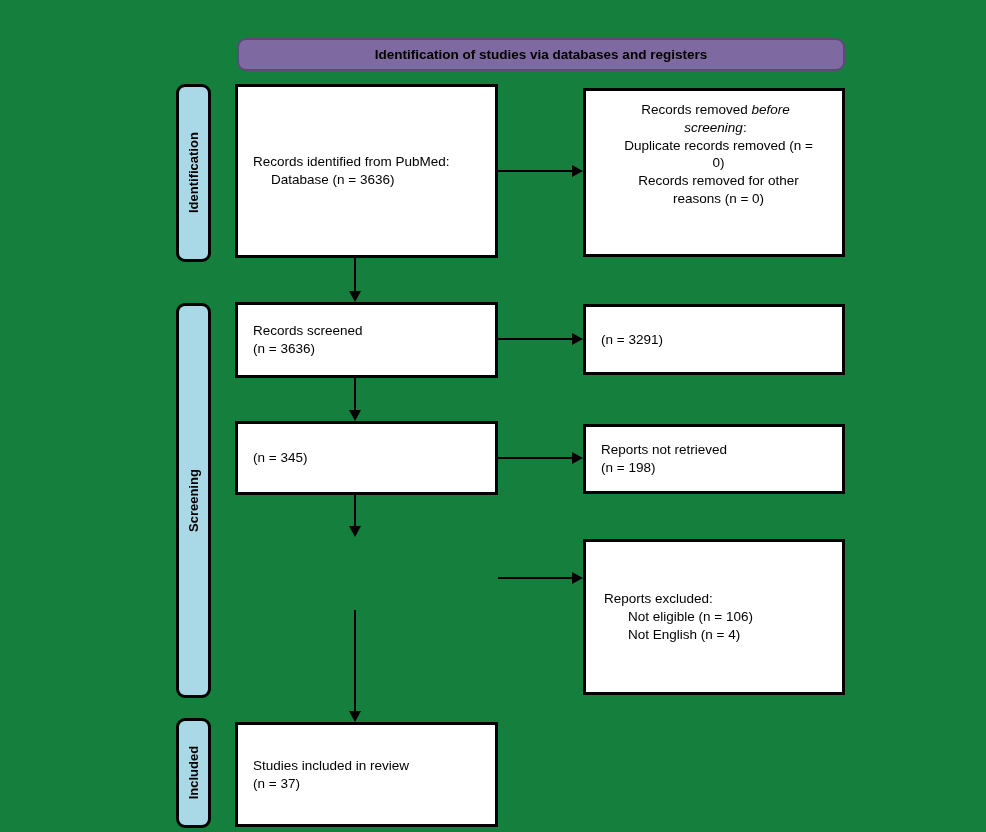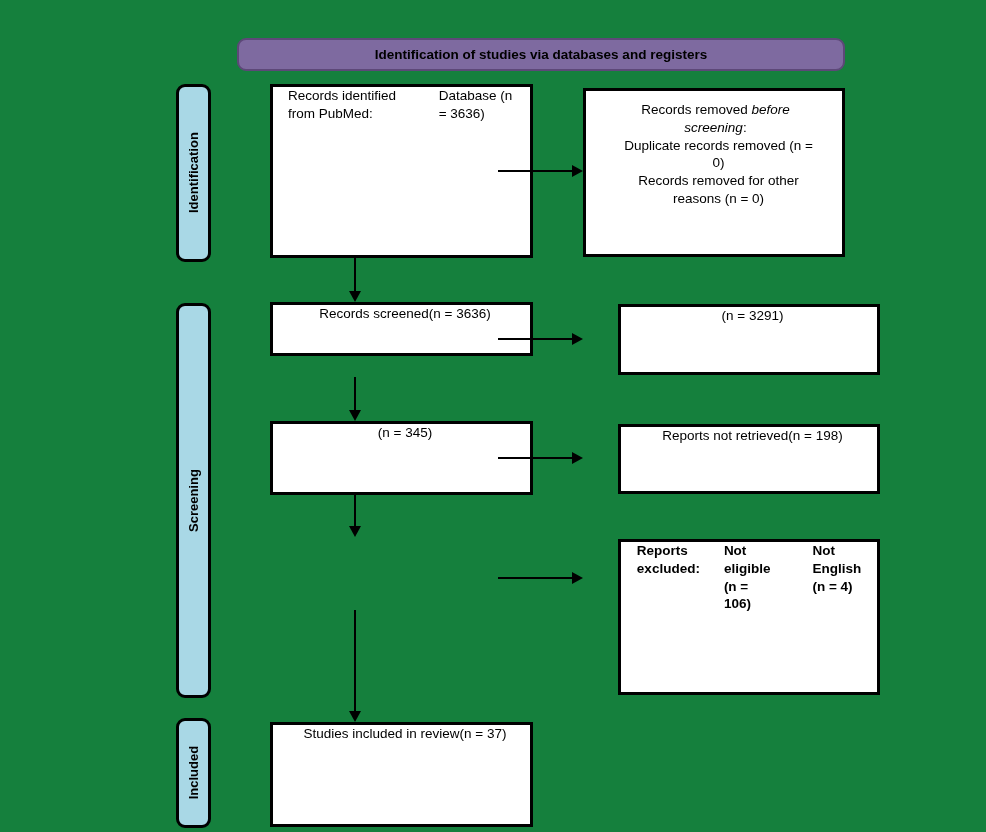--- a/index.html
+++ b/index.html
@@ -49,21 +49,21 @@
     font-weight: bold;
     font-size: 13px;
   }
   .fbox {
     position: absolute;
     background: var(--box-fill);
     border: 3px solid var(--box-border);
   }
   .col-left  { left: 235px; width: 263px; }
   .col-right { left: 583px; width: 262px; }
-  .center-v { display: flex; flex-direction: row; justify-content: center; margin-left: 35px; }
+  .center-v { display: flex; flex-direction: column; justify-content: center; }
   .pad-l { padding-left: 15px; padding-right: 8px; }
   .indent1 { padding-left: 18px; }
   .hang {
     padding-left: 24px;
     padding-right: 18px;
   }
   .arrow-h {
     position: absolute;
     height: 2px;
     background: #000;
@@ -85,21 +85,21 @@
   .arrow-v::after {
     content: '';
     position: absolute;
     bottom: -11px; left: -5px;
     width: 0; height: 0;
     border-top: 11px solid #000;
     border-left: 6px solid transparent;
     border-right: 6px solid transparent;
   }
   .removed-body { padding: 10px 10px 8px 13px; }
-  .excl-body { padding-left: 28px; padding-right: 10px; font-weight: bold; }
+  .excl-body { padding-left: 18px; padding-right: 10px; }
   i { font-style: italic; }
 </style>
 </head>
 <body>
 
 <div class="canvas">
 
   <div class="banner">
     <span>Identification of studies via databases and registers</span>
   </div>
@@ -121,21 +121,21 @@
 
   <div class="fbox col-right" style="top:88px; height:169px;text-align:center;">
     <div class="removed-body">
       <div><span>Records removed </span><i>before</i></div>
       <div><i>screening</i><span>:</span></div>
       <div class="hang">Duplicate records removed (n = 0)</div>
       <div class="hang">Records removed for other reasons (n = 0)</div>
     </div>
   </div>
 
-  <div class="fbox col-left center-v pad-l" style="top:302px; height:54px;">
+  <div class="fbox col-left center-v pad-l" style="top:302px; height:76px;">
     <div>Records screened</div>
     <div>(n = 3636)</div>
   </div>
   <div class="fbox col-right center-v pad-l" style="top:304px; height:71px;">
     <div>(n = 3291)</div>
   </div>
 
   <div class="fbox col-left center-v pad-l" style="top:421px; height:74px;">
     <div>(n = 345)</div>
   </div>

